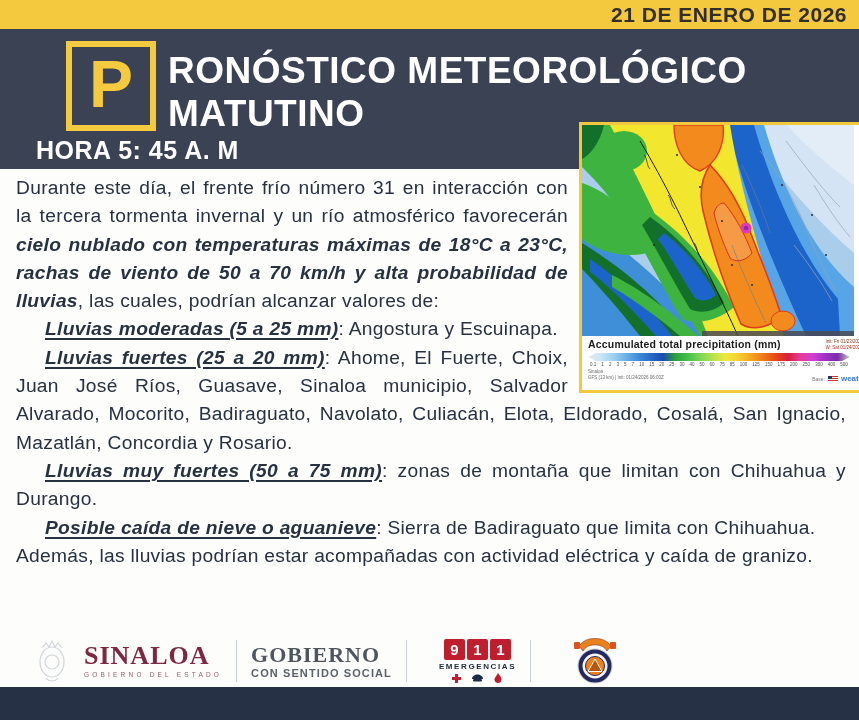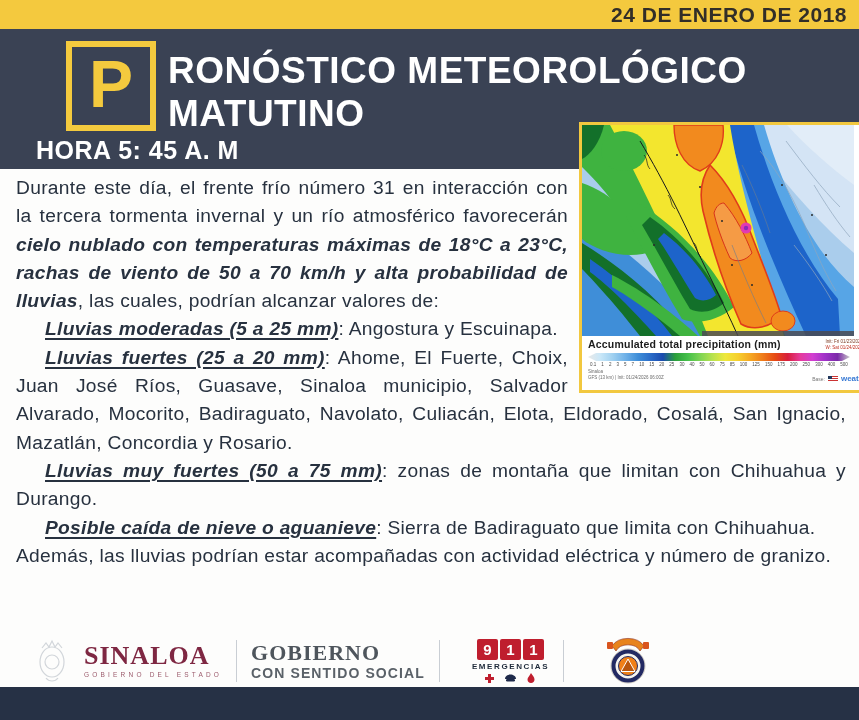--- a/index.html
+++ b/index.html
@@ -105,38 +105,38 @@
   }
   .sinaloa-word .sub {
     font-size:6.5px; color:#9b5a6b; letter-spacing:3.2px; margin-top:3px;
   }
   .vdiv { width:1px; height:42px; background:#c9ced4; }
   .gob-word { display:flex; flex-direction:column; line-height:1;justify-content:flex-end; }
   .gob-word .nm {
     font-family:"Liberation Serif", serif; font-weight:700;
     font-size:22px; color:#4e555c; letter-spacing:1px;
   }
-  .gob-word .sub { font-size:14px; font-weight:700; color:#5a6168; letter-spacing:1.1px; margin-top:2px; }
+  .gob-word .sub { font-size:11px; font-weight:700; color:#5a6168; letter-spacing:1.1px; margin-top:2px; }
   .e911 { display:flex; flex-direction:column; align-items:center; margin-left:18px; }
   .e911-boxes { display:flex; gap:2px; }
   .e911-box {
     width:21px; height:21px; background:#bf1e2e; border-radius:2px;
     color:#fff; font-weight:700; font-size:15px;
     display:flex; align-items:center; justify-content:center;
   }
   .e911-label { font-size:8px; font-weight:700; color:#1e2a3a; letter-spacing:1.6px; margin-top:2px; }
   .e911-icons { display:flex; gap:10px; margin-top:2px; align-items:center; }
   .pc-logo { margin-left:26px; }
   .bottombar { position:absolute; left:0; right:0; bottom:0; height:33px; background:#263145; }
 </style>
 </head>
 <body>
 
 <div class="topbar">
-  <span class="date">24 DE ENERO DE 2018</span>
+  <span class="date">21 DE ENERO DE 2026</span>
 </div>
 
 <div class="header">
   <div class="logo-box">
     <span class="pletter">P</span>
   </div>
   <div class="title-block">
     <div class="title-line">RONÓSTICO METEOROLÓGICO</div>
     <div class="title-line">MATUTINO</div>
   </div>
@@ -260,21 +260,21 @@
   </div>
 </div>
 
 <div class="bodytext">
   <div class="map-spacer"></div>
   <p><span>Durante este día, el frente frío número 31 en interacción con la tercera tormenta invernal y un río atmosférico favorecerán </span><span class="bi">cielo nublado con temperaturas máximas de 18°C a 23°C, rachas de viento de 50 a 70 km/h y alta probabilidad de lluvias</span><span>, las cuales, podrían alcanzar valores de:</span></p>
   <p><span class="hd">Lluvias moderadas (5 a 25 mm)</span><span>: Angostura y Escuinapa.</span></p>
   <p><span class="hd">Lluvias fuertes (25 a 20 mm)</span><span>: Ahome, El Fuerte, Choix, Juan José Ríos, Guasave, Sinaloa municipio, Salvador Alvarado, Mocorito, Badiraguato, Navolato, Culiacán, Elota, Eldorado, Cosalá, San Ignacio, Mazatlán, Concordia y Rosario.</span></p>
   <p><span class="hd">Lluvias muy fuertes (50 a 75 mm)</span><span>: zonas de montaña que limitan con Chihuahua y Durango.</span></p>
   <p><span class="hd">Posible caída de nieve o aguanieve</span><span>: Sierra de Badiraguato que limita con Chihuahua.</span></p>
-  <p>Además, las lluvias podrían estar acompañadas con actividad eléctrica y número de granizo.</p>
+  <p>Además, las lluvias podrían estar acompañadas con actividad eléctrica y caída de granizo.</p>
 </div>
 
 <div class="footer-logos">
   <svg class="sin-emblem" width="36" height="50" viewBox="0 0 36 50">
     <g fill="none" stroke="#c7ccd2" stroke-width="1.2">
       <ellipse cx="18" cy="26" rx="12" ry="15"></ellipse>
       <circle cx="18" cy="26" r="7"></circle>
       <path d="M8,12 L12,7 L15,11 L18,5 L21,11 L24,7 L28,12"></path>
       <path d="M12,42 C15,46 21,46 24,42"></path>
     </g>

